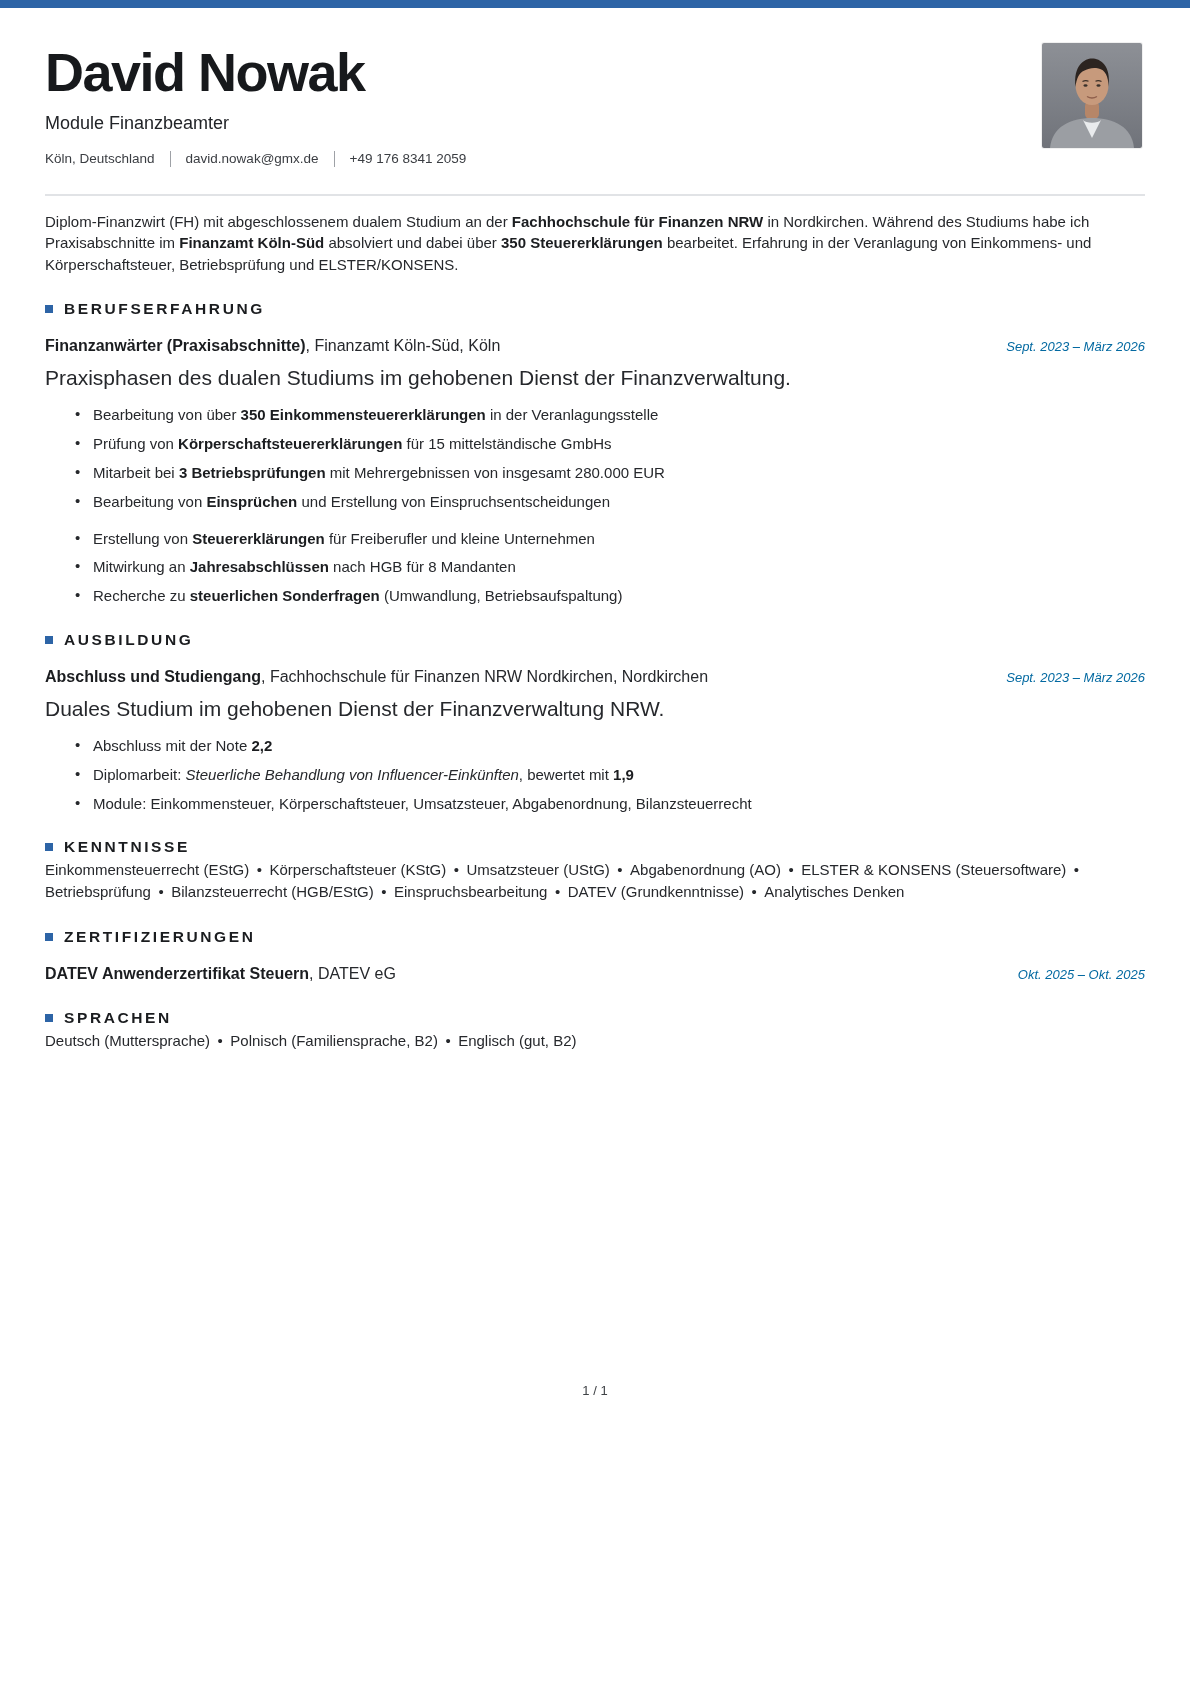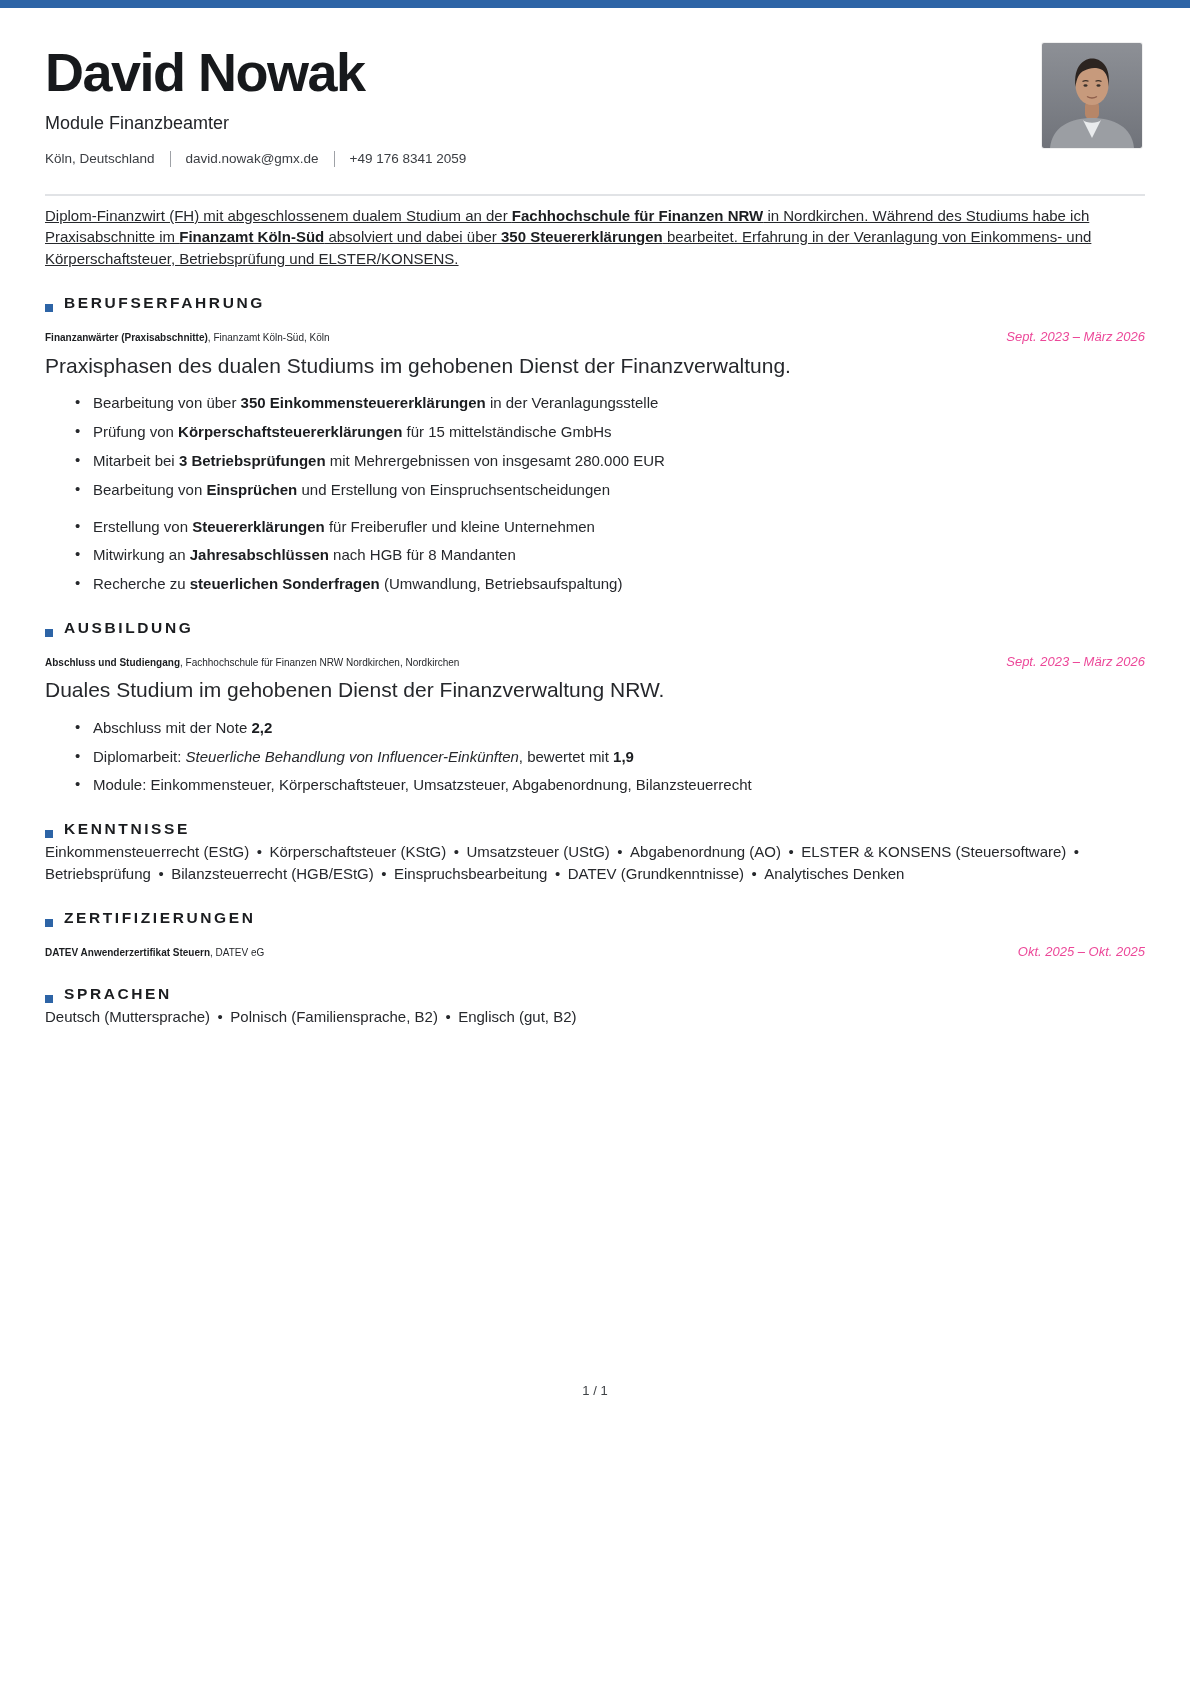--- a/index.html
+++ b/index.html
@@ -28,36 +28,36 @@
   .contact .sep{width:1px;height:16px;background:#9ea1a6;margin:0 15px;}
   .photo{
     position:absolute;top:43px;right:48px;
     width:100px;height:105px;border-radius:2px;overflow:hidden;
     box-shadow:0 0 0 1px rgba(0,0,0,0.06);
   }
   .photo svg{display:block;width:100%;height:100%;}
 
   .divider{height:2px;background:#e1e3e6;margin-top:27px;}
 
-  .summary{margin-top:9px;font-size:15px;line-height:1.44;color:#26282c;text-decoration:underline;}
+  .summary{margin-top:15px;font-size:15px;line-height:1.44;color:#26282c;}
   .summary b, .entry b, .entry-head b{color:#1b1d20;}
 
   
   .section-heading{
     margin-top:25px;
-    display:flex;align-items:flex-end;
+    display:flex;align-items:center;
     font-size:15.5px;font-weight:bold;letter-spacing:2.6px;
     color:#1a1c1f;
   }
   .section-heading .sq{width:8px;height:8px;margin-right:11px;flex:0 0 auto;}
 
   .entry{margin-top:17px;}
   .entry-head{display:flex;justify-content:space-between;align-items:baseline;}
-  .entry-title{font-size:10px;line-height:1.35;padding-right:20px;}
-  .entry-dates{font-size:13px;font-style:italic;color:#ec4899;white-space:nowrap;flex:0 0 auto;}
+  .entry-title{font-size:16px;line-height:1.35;padding-right:20px;}
+  .entry-dates{font-size:13px;font-style:italic;color:#0369a1;white-space:nowrap;flex:0 0 auto;}
   .entry-desc{margin-top:7px;font-size:21px;line-height:1.35;}
 
   ul.bullets{list-style:none;margin:13px 0 0 0;padding:0 0 0 30px;}
   ul.bullets li{
     position:relative;padding-left:18px;margin-bottom:9px;
     font-size:15px;line-height:1.32;
   }
   ul.bullets li::before{content:"•";position:absolute;left:0;top:-1px;color:#26282c;}
 
   .inline-list{margin-top:3px;font-size:15px;line-height:1.44;color:#26282c;}

